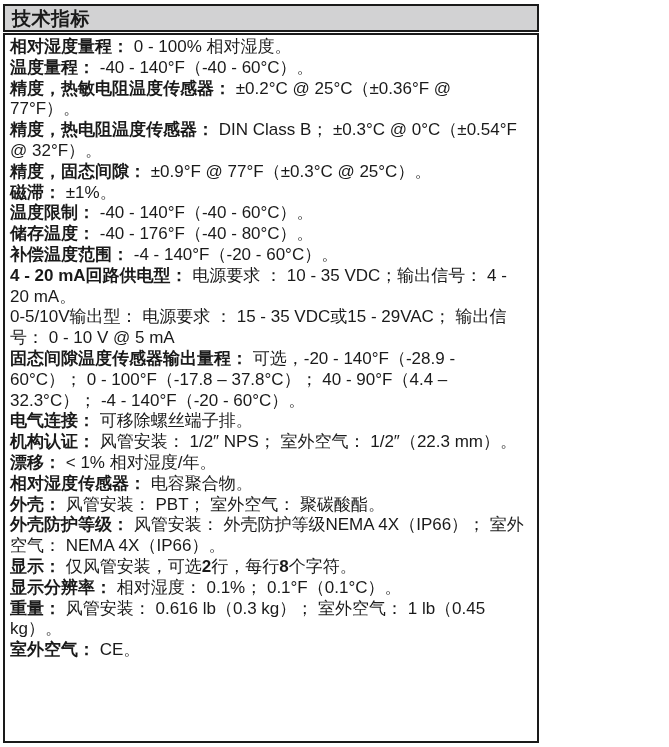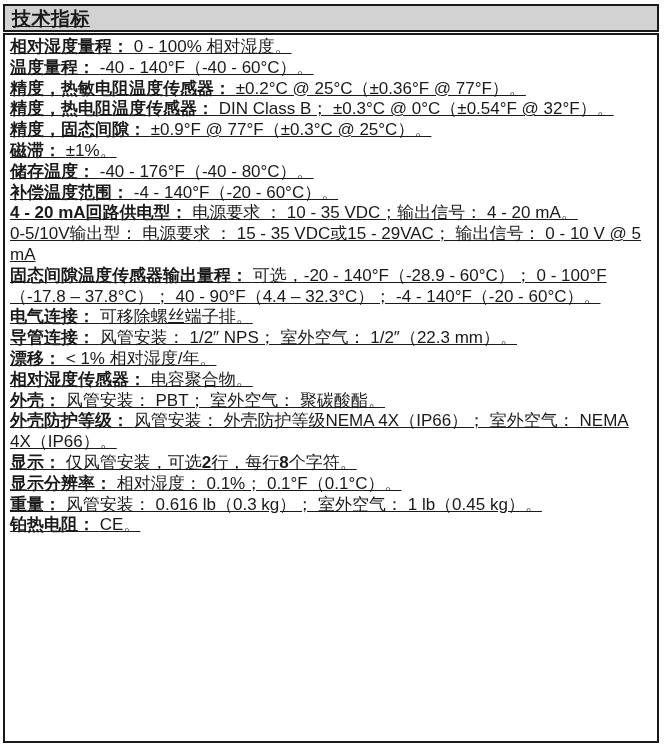--- a/index.html
+++ b/index.html
@@ -4,21 +4,21 @@
 <style>
   html,body{margin:0;padding:0;}
   body{
     width:669px;height:747px;
     background:#ffffff;
     position:relative;
     font-family:"Liberation Sans","DejaVu Sans",sans-serif;
     color:#1a1a1a;
     -webkit-font-smoothing:antialiased;
   }
-  .sheet{position:absolute;left:3px;top:4px;width:656px;text-decoration:underline;}
+  .sheet{position:absolute;left:3px;top:4px;width:536px;}
   .header{
     box-sizing:border-box;
     border:2px solid #1a1a1a;
     background:var(--header-bg,#d2d2d3);
     height:28px;
     padding:1px 6px 0 7px;
     display:flex;align-items:center;
   }
   .title{font-weight:bold;font-size:19px;line-height:24px;letter-spacing:0.5px;}
   .content{
@@ -42,29 +42,30 @@
   <div class="header">
     <span class="title">技术指标</span>
   </div>
   <div class="content" id="spec-list">
       <div class="spec-line"><span class="seg-b">相对湿度量程： </span><span class="seg-r">0 - 100% 相对湿度。</span></div>
       <div class="spec-line"><span class="seg-b">温度量程： </span><span class="seg-r">-40 - 140°F（-40 - 60°C）。</span></div>
       <div class="spec-line"><span class="seg-b">精度，热敏电阻温度传感器： </span><span class="seg-r">±0.2°C @ 25°C（±0.36°F @ 77°F）。</span></div>
       <div class="spec-line"><span class="seg-b">精度，热电阻温度传感器： </span><span class="seg-r">DIN Class B； ±0.3°C @ 0°C（±0.54°F @ 32°F）。</span></div>
       <div class="spec-line"><span class="seg-b">精度，固态间隙： </span><span class="seg-r">±0.9°F @ 77°F（±0.3°C @ 25°C）。</span></div>
       <div class="spec-line"><span class="seg-b">磁滞： </span><span class="seg-r">±1%。</span></div>
+      <div class="spec-line"><span class="seg-b">温度限制： </span><span class="seg-r">-40 - 140°F（-40 - 60°C）。</span></div>
       <div class="spec-line"><span class="seg-b">储存温度： </span><span class="seg-r">-40 - 176°F（-40 - 80°C）。</span></div>
       <div class="spec-line"><span class="seg-b">补偿温度范围： </span><span class="seg-r">-4 - 140°F（-20 - 60°C）。</span></div>
       <div class="spec-line"><span class="seg-b">4 - 20 mA回路供电型： </span><span class="seg-r">电源要求 ： 10 - 35 VDC；输出信号： 4 - 20 mA。</span></div>
       <div class="spec-line"><span class="seg-r">0-5/10V输出型： </span><span class="seg-r">电源要求 ： 15 - 35 VDC或15 - 29VAC； 输出信号： 0 - 10 V @ 5 mA</span></div>
       <div class="spec-line"><span class="seg-b">固态间隙温度传感器输出量程： </span><span class="seg-r">可选，-20 - 140°F（-28.9 - 60°C）； 0 - 100°F（-17.8 – 37.8°C）； 40 - 90°F（4.4 – 32.3°C）； -4 - 140°F（-20 - 60°C）。</span></div>
       <div class="spec-line"><span class="seg-b">电气连接： </span><span class="seg-r">可移除螺丝端子排。</span></div>
-      <div class="spec-line"><span class="seg-b">导管连接： </span><span class="seg-r">风管安装： 1/2″ NPS； 室外空气： 1/2″（22.3 mm）。</span></div>
+      <div class="spec-line"><span class="seg-b">机构认证： </span><span class="seg-r">风管安装： 1/2″ NPS； 室外空气： 1/2″（22.3 mm）。</span></div>
       <div class="spec-line"><span class="seg-b">漂移： </span><span class="seg-r">&lt; 1% 相对湿度/年。</span></div>
       <div class="spec-line"><span class="seg-b">相对湿度传感器： </span><span class="seg-r">电容聚合物。</span></div>
       <div class="spec-line"><span class="seg-b">外壳： </span><span class="seg-r">风管安装： PBT； 室外空气： 聚碳酸酯。</span></div>
       <div class="spec-line"><span class="seg-b">外壳防护等级： </span><span class="seg-r">风管安装： 外壳防护等级NEMA 4X（IP66）； 室外空气： NEMA 4X（IP66）。</span></div>
       <div class="spec-line"><span class="seg-b">显示： </span><span class="seg-r">仅风管安装，可选</span><span class="seg-b">2</span><span class="seg-r">行，每行</span><span class="seg-b">8</span><span class="seg-r">个字符。</span></div>
       <div class="spec-line"><span class="seg-b">显示分辨率： </span><span class="seg-r">相对湿度： 0.1%； 0.1°F（0.1°C）。</span></div>
       <div class="spec-line"><span class="seg-b">重量： </span><span class="seg-r">风管安装： 0.616 lb（0.3 kg）； 室外空气： 1 lb（0.45 kg）。</span></div>
-      <div class="spec-line"><span class="seg-b">铂热电阻： </span><span class="seg-r">CE。</span></div>
+      <div class="spec-line"><span class="seg-b">室外空气： </span><span class="seg-r">CE。</span></div>
     </div>
 </div>
 
 </body></html>

